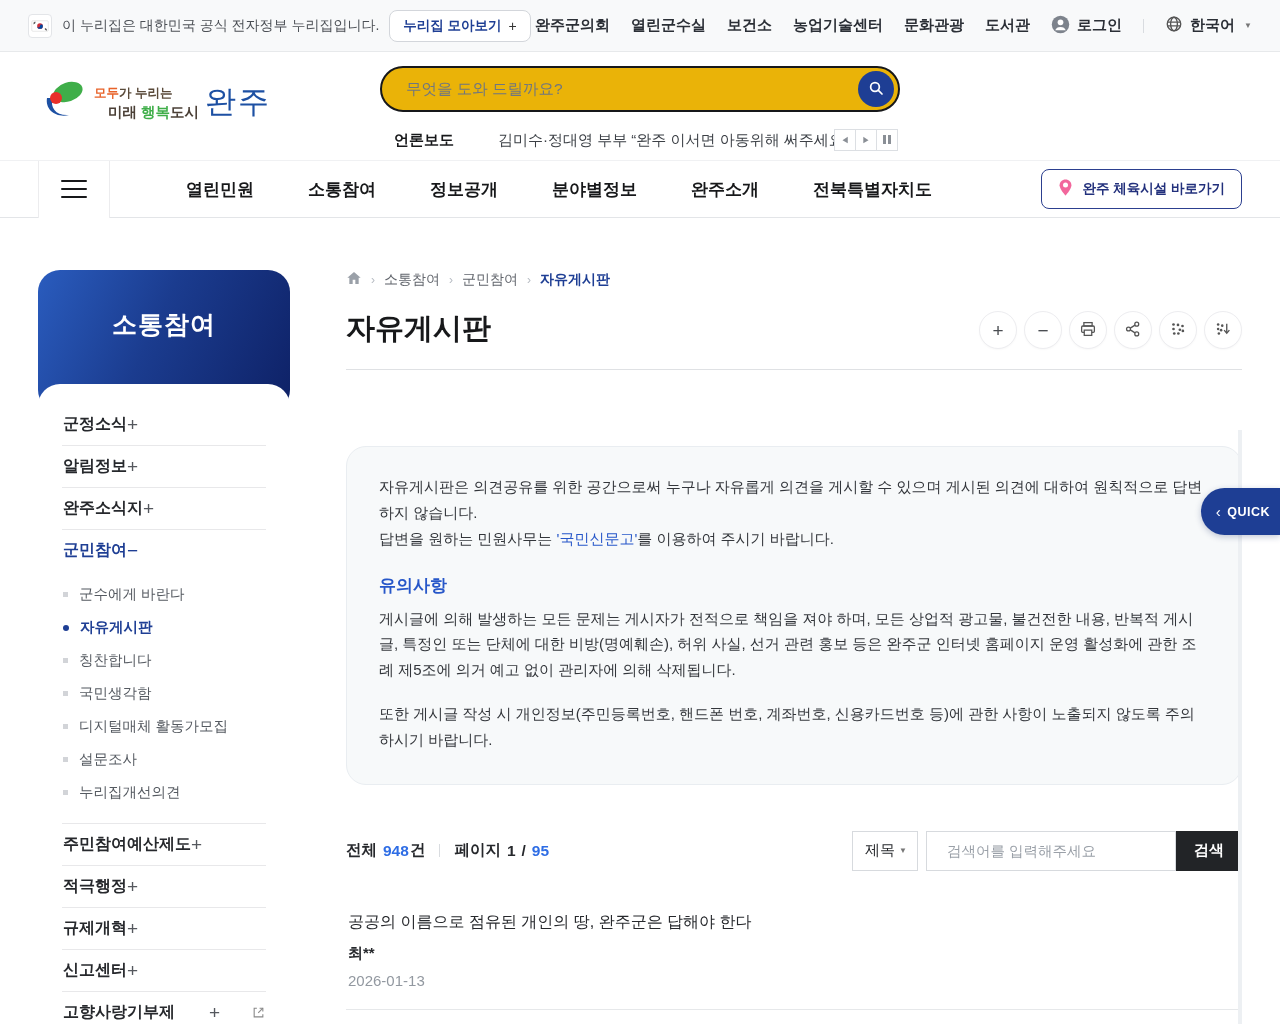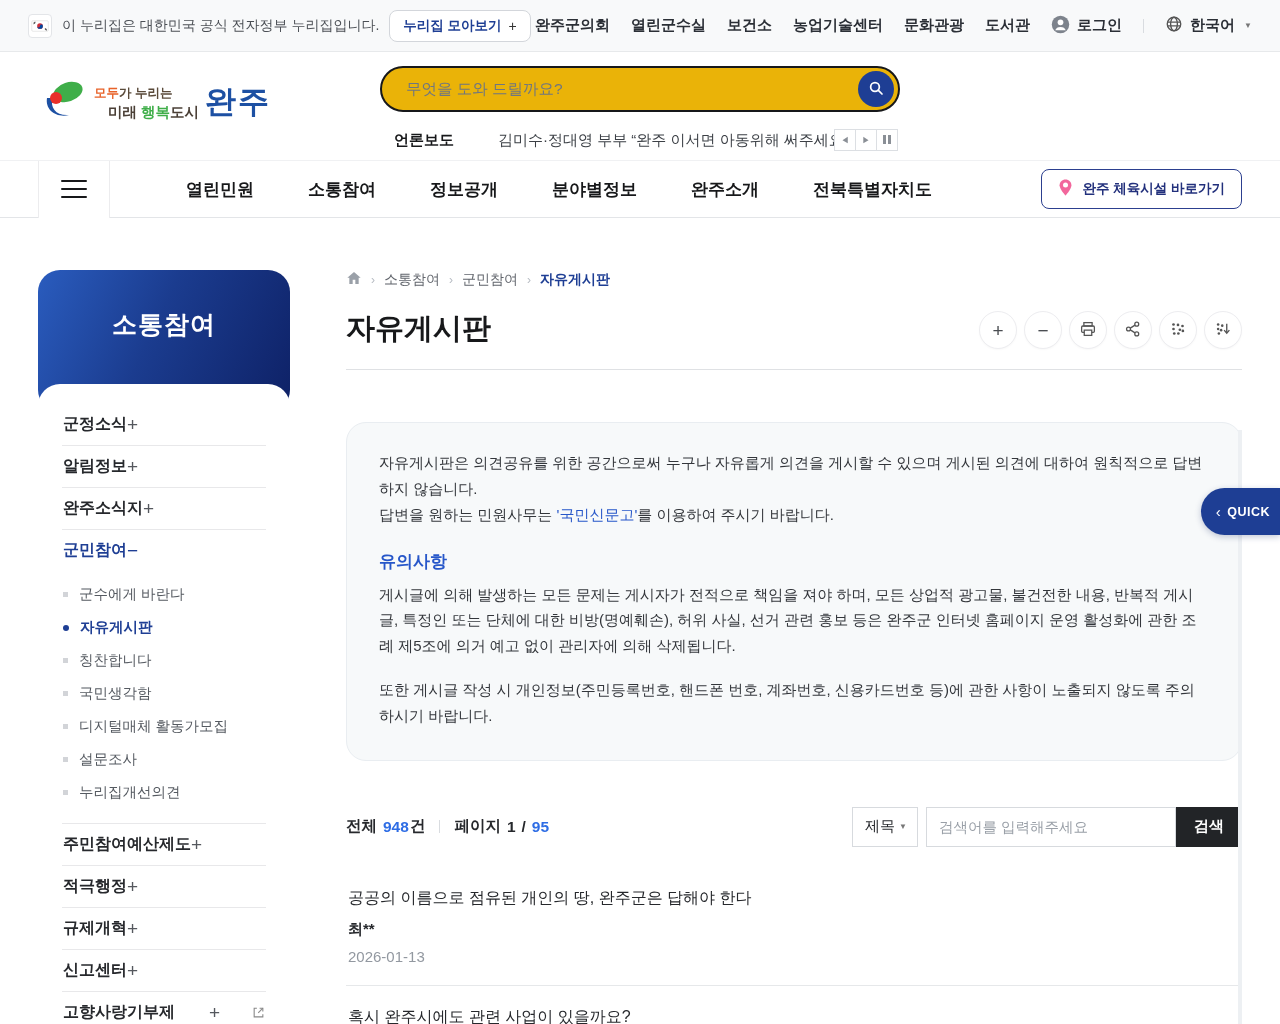--- a/index.html
+++ b/index.html
@@ -25,21 +25,21 @@
   .caret { font-size:8px; color:#777; margin-left:2px; }
 
   
   .header { position:relative; height:108px; background:#fff; }
   .logo { position:absolute; left:40px; top:26px; display:flex; align-items:center; cursor:pointer; }
   .logo-lines { margin-left:8px; line-height:1.25; white-space:nowrap; }
   .slogan1 { font-size:12.5px; font-weight:700; color:#5a4a3a; }
   .slogan1 .orange { color:#e8632a; }
   .slogan2 { font-size:14.5px; font-weight:800; color:#4a3f36; padding-left:14px; }
   .slogan2 .green { color:#3fae49; }
-  .logo-city { font-size:31px; font-weight:700; color:#1d50a3; margin-left:6px; letter-spacing:2px; }
+  .logo-city { font-size:31px; font-weight:400; color:#1d50a3; margin-left:6px; letter-spacing:2px; }
 
   .search-col { position:absolute; left:380px; top:14px; width:520px; }
   .search-bar { position:relative; height:46px; border:2px solid #17181a; border-radius:26px; background:#eab308; }
   .search-input { position:absolute; left:0; top:0; width:100%; height:100%; border:none; outline:none;
                   background:transparent; border-radius:26px; padding:0 56px 0 24px;
                   font-size:15.5px; color:#333; font-family:inherit; }
   .search-input::placeholder { color:#6f7681; }
   .search-btn { position:absolute; right:4px; top:3px; width:36px; height:36px; border-radius:50%;
                 background:#1e3e94; border:none; display:flex; align-items:center; justify-content:center; cursor:pointer; }
   .press-row { display:flex; align-items:center; margin-top:17px; padding:0 2px 0 14px; }
@@ -94,39 +94,39 @@
   .crumb-last { color:#1e3e94; font-weight:700; }
   .title-row { display:flex; align-items:flex-end; justify-content:space-between; margin-top:20px;
                padding-bottom:20px; border-bottom:1px solid #dfe1e4; }
   .page-title { font-size:29px; font-weight:800; color:#17181a; margin:0; }
   .tools { display:flex; gap:7px; }
   .tool-btn { width:38px; height:38px; border-radius:50%; border:1px solid #ededf0; background:#fff;
               display:flex; align-items:center; justify-content:center; cursor:pointer;
               box-shadow:0 1px 2px rgba(0,0,0,0.03); padding:0; }
   .tool-glyph { font-size:19px; color:#4a4d52; font-weight:400; line-height:1; }
 
-  .info-box { margin-top:52px; background:#f7f9fa; border:1px solid #e9edf1; border-radius:20px;
+  .info-box { margin-top:76px; background:#f7f9fa; border:1px solid #e9edf1; border-radius:20px;
               padding:27px 32px 31px; font-size:15px; line-height:1.72; color:#33363b; }
   .info-line { display:block; }
   .info-link { color:#2757c9; cursor:pointer; }
   .caution-title { color:#2757c9; font-size:17px; font-weight:800; margin:20px 0 5px; }
   .info-extra { margin-top:18px; }
 
   .board-meta { margin-top:46px; display:flex; align-items:center; }
   .meta-left { display:flex; align-items:center; font-size:15.5px; color:#26282c; font-weight:700; }
   .meta-count { color:#2e6de5; margin:0 1px 0 6px; }
   .meta-div { width:1px; height:13px; background:#d9dce0; margin:0 14px; }
   .meta-page-total { color:#2e6de5; margin-left:6px; }
   .meta-page-cur { margin-left:6px; }
   .meta-sep { margin-left:6px; }
   .board-search { margin-left:auto; display:flex; align-items:center; }
   .cat-select { width:66px; height:40px; border:1px solid #d7dade; display:flex; align-items:center;
                 justify-content:space-between; padding:0 10px 0 12px; font-size:15px; color:#26282c;
                 background:#fff; cursor:pointer; margin-right:8px; }
-  .search-field { width:250px; height:40px; border:1px solid #d7dade; padding:0 12px; font-size:14.5px;
+  .search-field { width:250px; height:40px; border:1px solid #d7dade; padding:0 20px; font-size:14.5px;
                   font-family:inherit; outline:none; color:#333; }
   .search-field::placeholder { color:#9aa0a8; }
   .board-search-btn { height:40px; padding:0 18px; background:#222427; color:#fff; font-size:15px;
                       font-weight:700; border:none; cursor:pointer; font-family:inherit; }
 
   .post-list { margin-top:20px; }
   .post-row { padding:21px 2px 20px; border-bottom:1px solid #e6e8ea; cursor:pointer; }
   .post-title { font-size:16px; color:#26282c; margin:0 0 11px; font-weight:400; }
   .post-author { font-size:15px; font-weight:700; color:#26282c; }
   .post-date { font-size:15px; color:#9298a0; margin-top:9px; }

